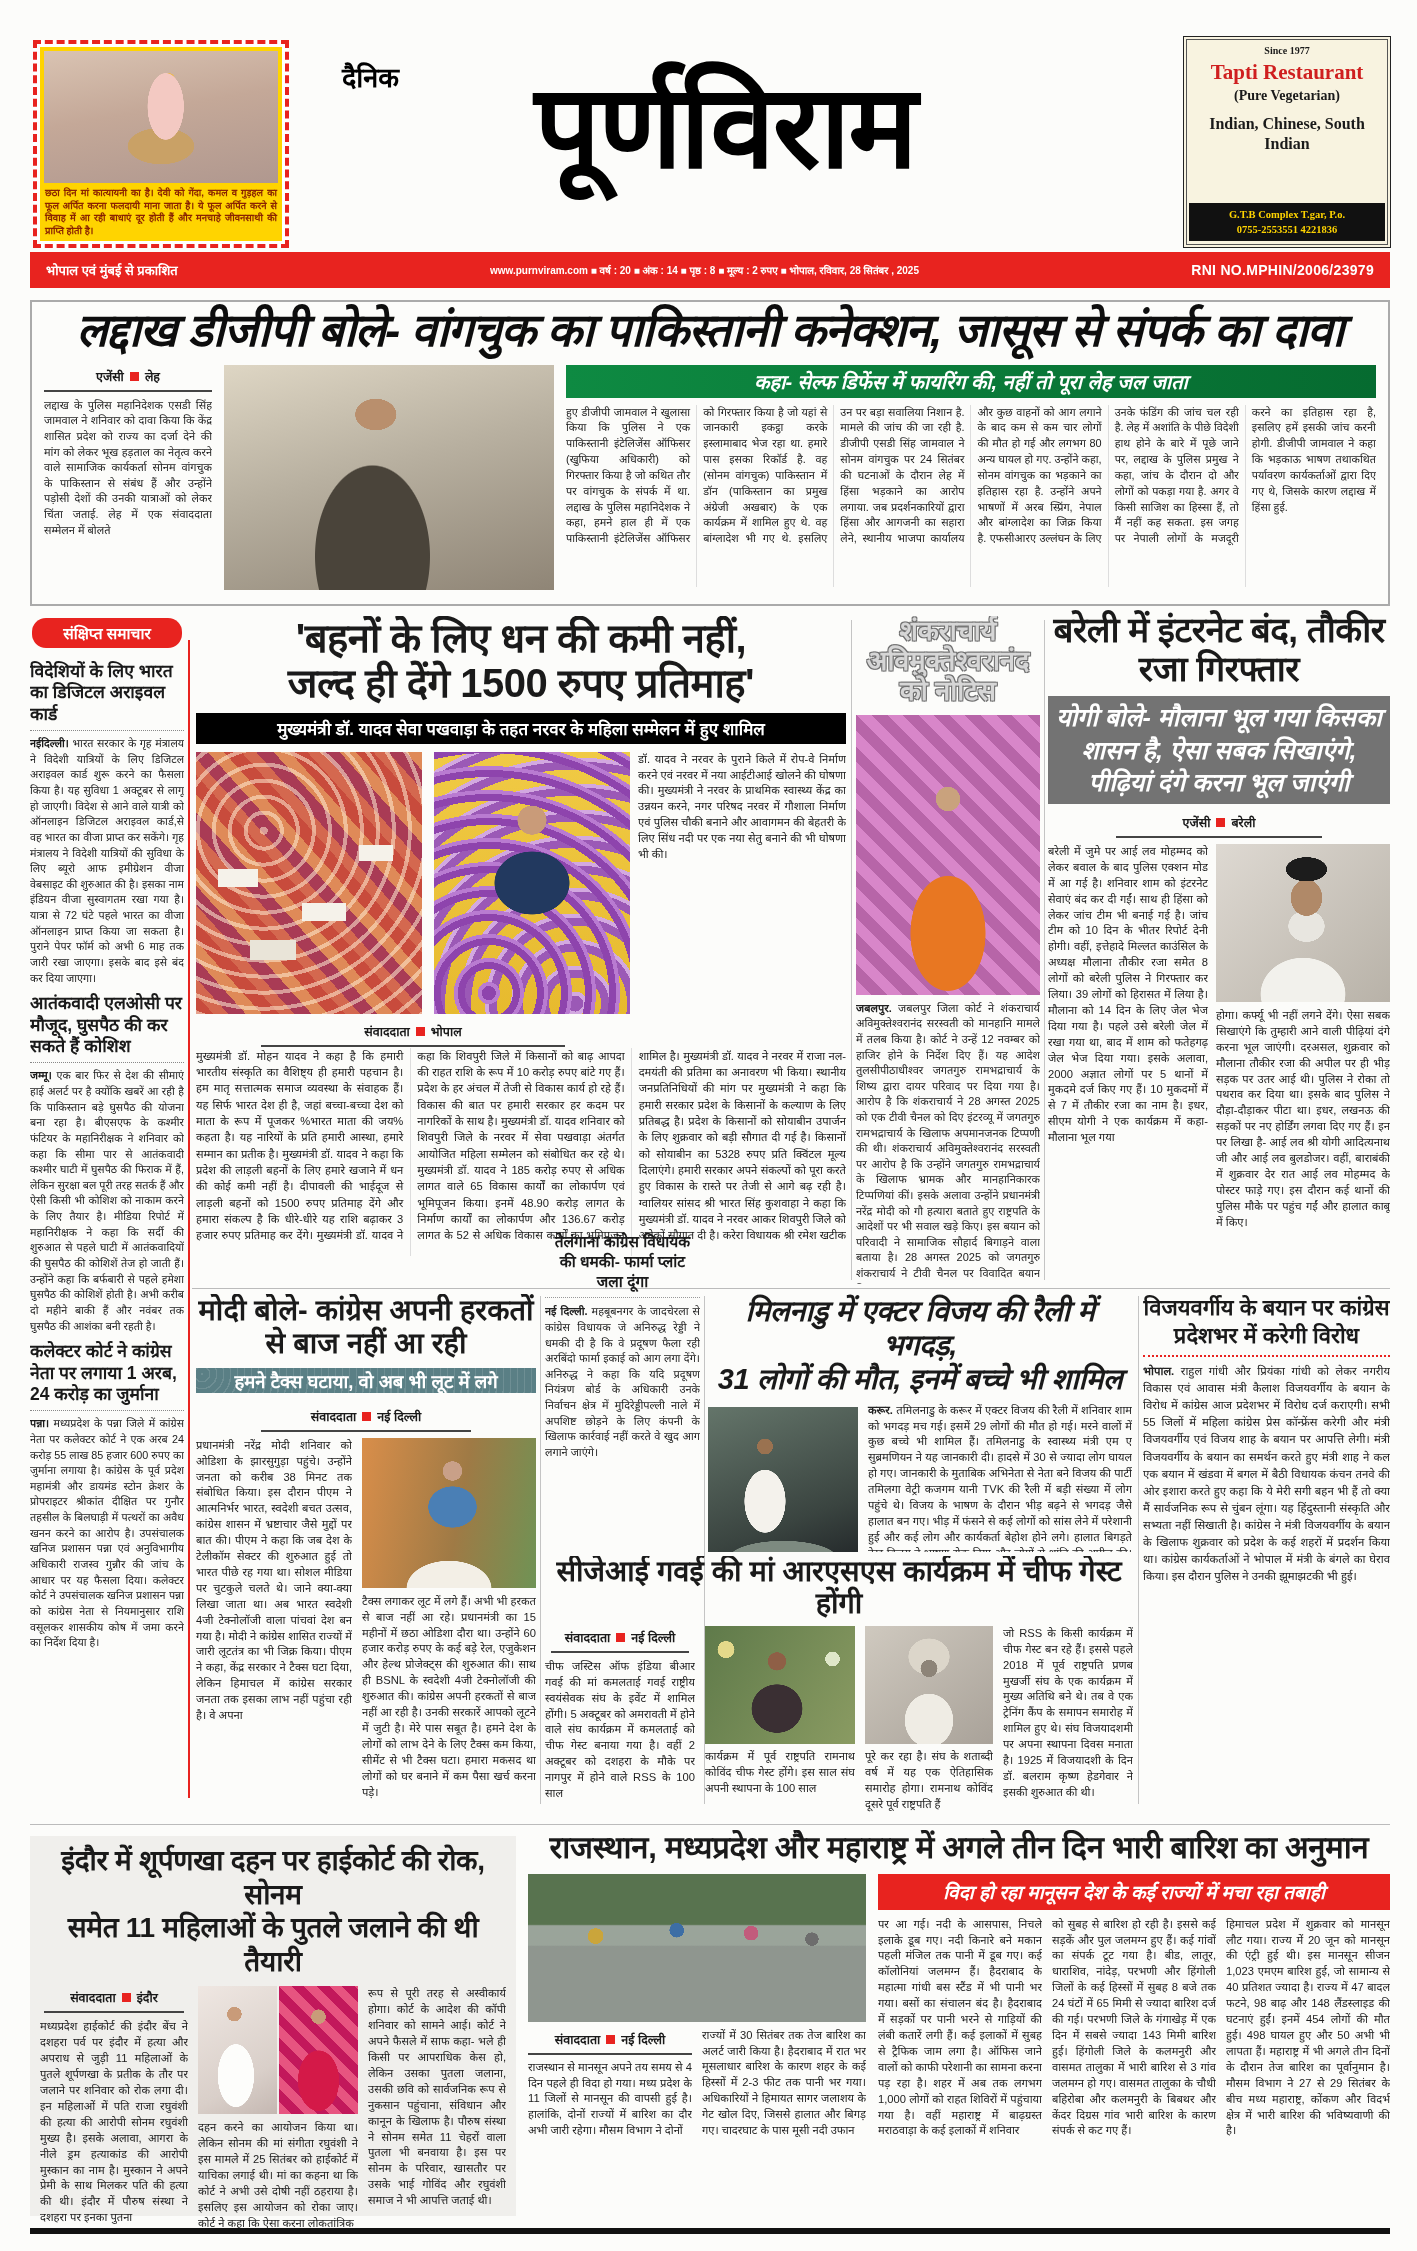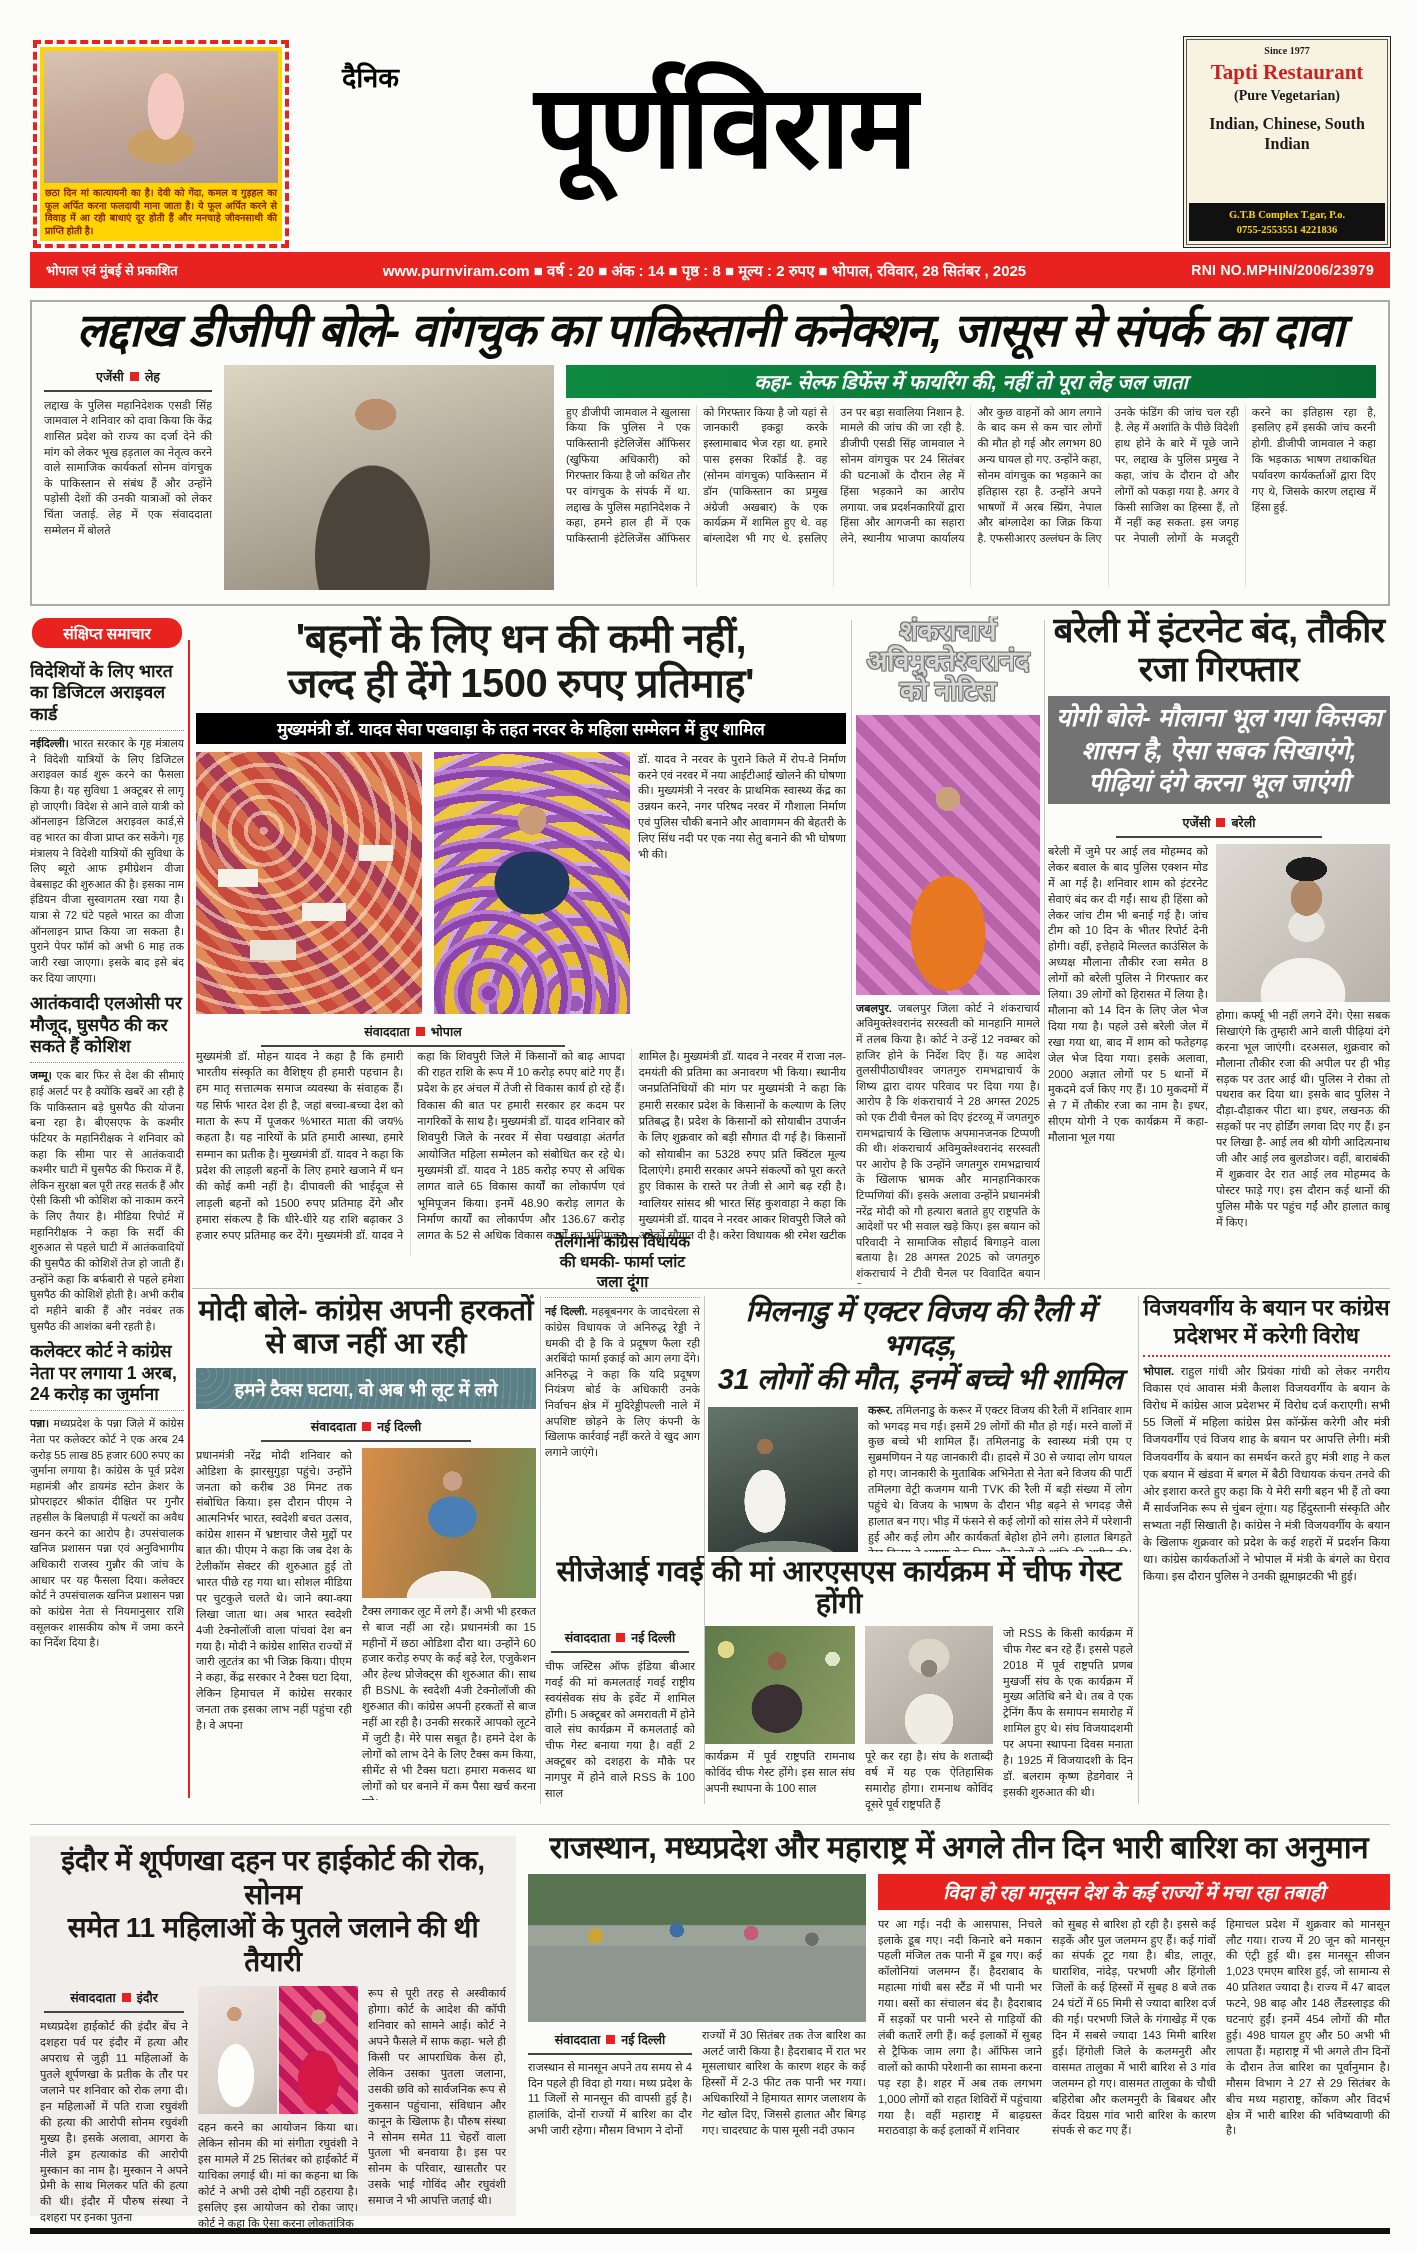--- a/index.html
+++ b/index.html
@@ -31,21 +31,21 @@
   .tapti-since{font-size:10px;font-weight:bold;}
   .tapti-name{font-size:21px;font-weight:bold;color:#cf1f1f;margin-top:4px;}
   .tapti-veg{font-size:14px;font-weight:bold;margin-top:3px;}
   .tapti-cui{font-size:16px;font-weight:bold;margin-top:10px;line-height:1.25;}
   .tapti-addr{margin-top:auto;background:#111;color:#ffd400;font-size:10.5px;font-weight:bold;
               padding:4px 5px;line-height:1.45;width:96%;}
   
   .infobar{left:30px;top:252px;width:1360px;height:36px;background:#e8231f;color:#fff;display:flex;
            align-items:center;justify-content:space-between;padding:0 16px;font-weight:bold;}
   .infobar .l{font-size:13px;}
-  .infobar .c{font-size:15px;margin-left:40px;}
+  .infobar .c{font-size:10px;margin-left:40px;}
   .infobar .r{font-size:14px;letter-spacing:.3px;}
   
   .lead{left:30px;top:300px;width:1360px;height:306px;border:2px solid #aaa;padding:4px 12px 8px;}
   .lead-headline{font-size:46px;font-weight:bold;font-style:italic;text-align:center;line-height:1.08;
                  letter-spacing:-1px;color:#0d0d0d;}
   .lead-grid{display:flex;gap:12px;margin-top:9px;height:225px;}
   .lead-left{width:168px;overflow:hidden;}
   .ph-wangchuk{width:330px;height:225px;
      background:
        radial-gradient(ellipse 34px 26px at 46% 22%,#b98f6d 0 60%,transparent 61%),
@@ -116,21 +116,21 @@
      background:
        radial-gradient(ellipse 34px 20px at 52% 16%,#1c1c1c 0 60%,transparent 61%),
        radial-gradient(ellipse 26px 30px at 52% 34%,#b08968 0 60%,transparent 61%),
        radial-gradient(ellipse 30px 26px at 52% 52%,#e8e6e0 0 60%,transparent 61%),
        radial-gradient(ellipse 70px 60px at 50% 95%,#f2f1ec 0 60%,transparent 61%),
        linear-gradient(135deg,#ded9d2,#b8b2a8);}
   
   .modi{left:196px;top:1294px;width:340px;height:506px;overflow:hidden;}
   .modi-headline{font-size:29px;font-weight:bold;text-align:center;line-height:1.15;}
   .teal-bar{background:repeating-radial-gradient(circle at 6px 6px,rgba(255,255,255,.12) 0 1.5px,transparent 1.5px 7px),#5a7f85;
-            color:#fff;font-weight:bold;font-size:18.5px;text-align:center;padding:8px 0;margin:7px 0 6px;}
+            color:#fff;font-weight:bold;font-size:18.5px;text-align:center;padding:0 0;margin:7px 0 12px;}
   .modi-byline{width:62%;margin:0 auto 6px;}
   .modi-body{display:flex;gap:10px;}
   .modi-c1{width:156px;overflow:hidden;}
   .modi-c2{flex:1;overflow:hidden;}
   .ph-modi{width:100%;height:150px;margin-bottom:6px;
      background:
        radial-gradient(circle 16px at 52% 22%,#c9a088 0 60%,transparent 61%),
        radial-gradient(ellipse 40px 34px at 52% 46%,#4a7fb5 0 60%,transparent 61%),
        radial-gradient(ellipse 70px 45px at 50% 100%,#f3efe6 0 60%,transparent 61%),
        linear-gradient(100deg,#d98e4a,#9f7a45 55%,#6f9355);}

